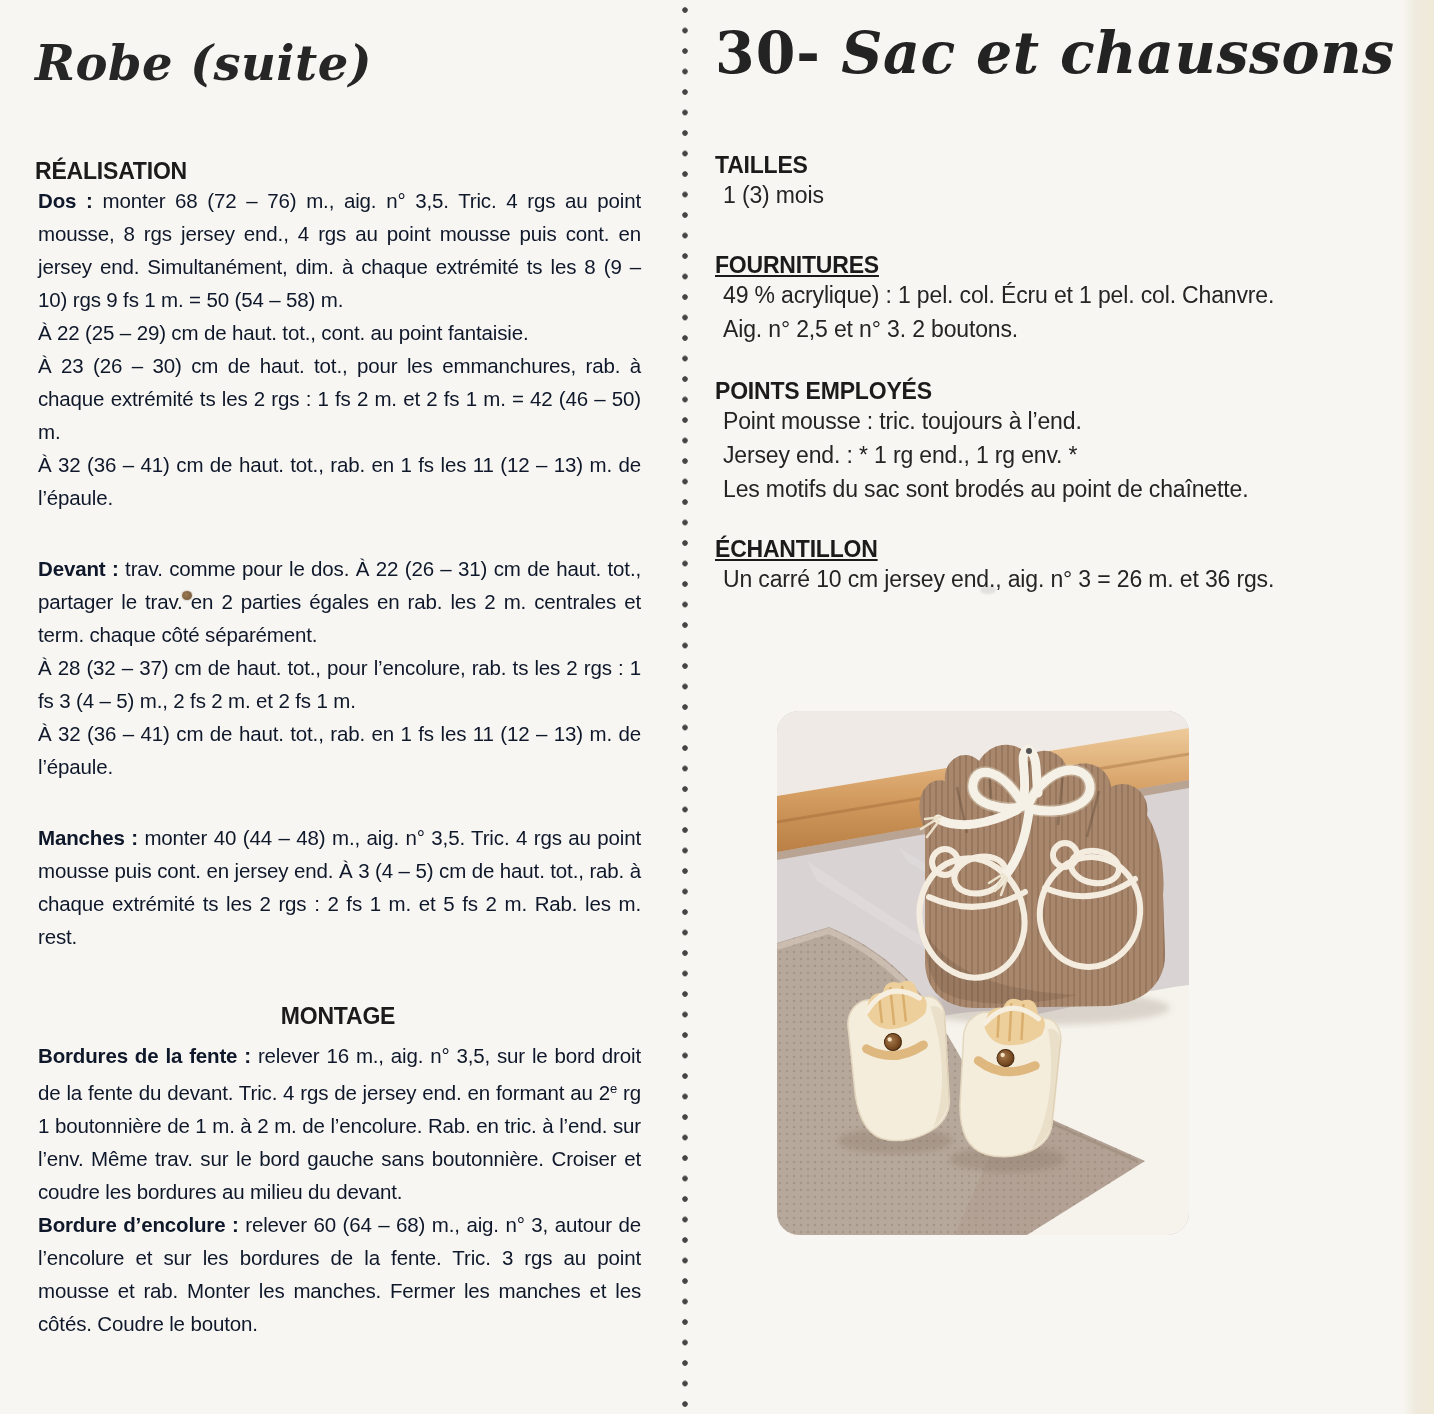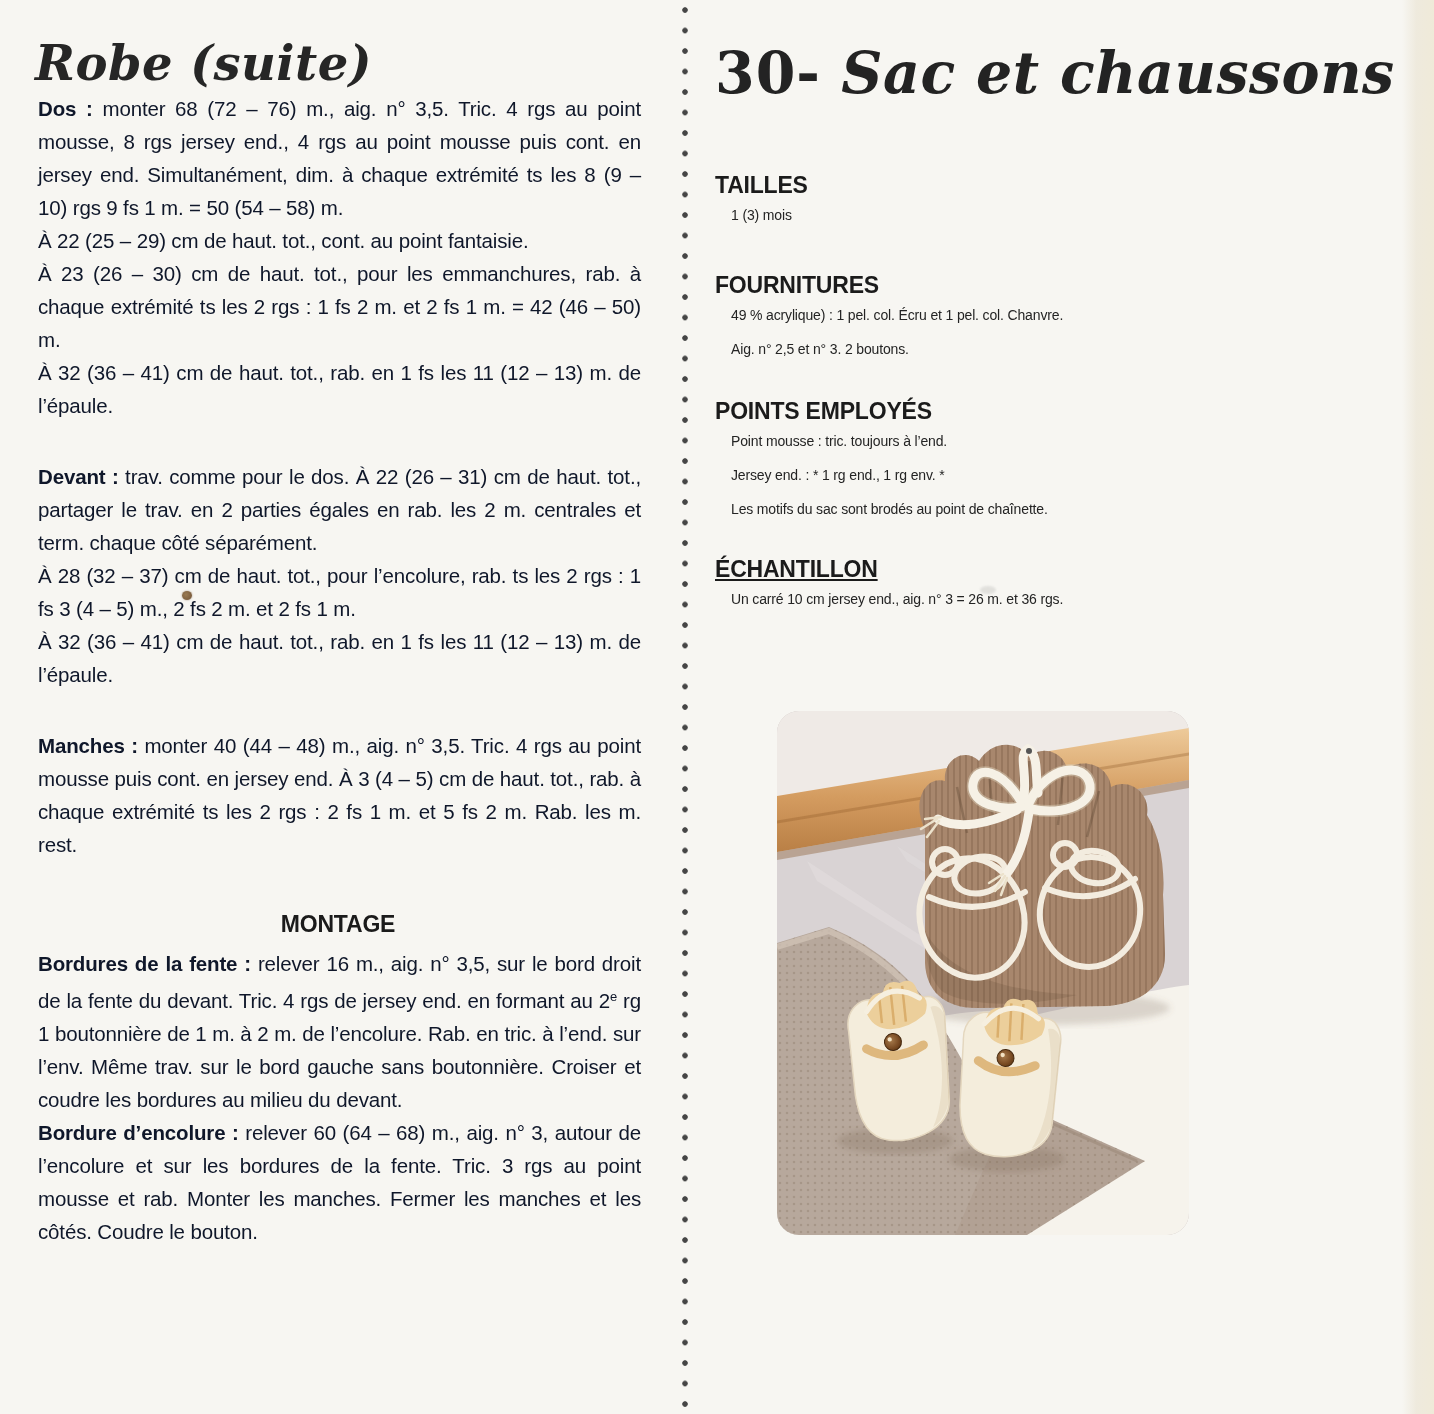--- a/index.html
+++ b/index.html
@@ -2,21 +2,21 @@
 <html><head>
 <meta charset="utf-8">
 <style>
   html,body{margin:0;padding:0;}
   body{width:1434px;height:1414px;background:#f6f5f1;overflow:hidden;
        font-family:"Liberation Sans",sans-serif;color:#222;}
   .page{position:relative;width:1434px;height:1414px;background:#f7f6f2;}
 
   
   .col-left{position:absolute;left:35px;top:34px;width:606px;}
-  .col-right{position:absolute;left:715px;top:30px;width:672px;}
+  .col-right{position:absolute;left:715px;top:10px;width:672px;}
 
   
   .divider{position:absolute;left:681px;top:6px;width:8px;height:1402px;
     background-image:radial-gradient(circle at 4px 4px,#454545 2.4px,rgba(0,0,0,0) 3.1px);
     background-size:8px 20.5px;background-repeat:repeat-y;}
 
   
   .doc-title{font-family:"DejaVu Serif",serif;font-style:italic;font-weight:700;
     font-size:48px;line-height:58px;color:#262626;letter-spacing:.5px;margin:0;}
   .doc-title-right{font-family:"DejaVu Serif",serif;font-weight:700;color:#232323;
@@ -31,24 +31,24 @@
   .mt-montage{margin-top:50px;margin-bottom:10px;text-align:center;}
 
   
   .col-left p.body{margin:0 0 0 3px;font-size:20.5px;line-height:33px;
     text-align:justify;color:#0f172a;letter-spacing:-.15px;}
   .col-left .after-head{margin-top:9px;}
   .gap{margin-top:38px !important;}
   .lead{font-weight:700;}
   sup.e{font-size:13px;vertical-align:7px;letter-spacing:0;}
 
-  .col-right p.rbody{margin:0 0 0 16px;font-size:14px;line-height:34px;
+  .col-right p.rbody{margin:0 0 0 8px;font-size:23px;line-height:34px;
     color:#242424;letter-spacing:-.15px;}
   .col-right .after-head{margin-top:7px;}
-  .sec-f{margin-top:40px;}
+  .sec-f{margin-top:40px;text-decoration:underline;}
   .sec-p{margin-top:32px;}
   .sec-e{margin-top:30px;text-decoration:underline;}
   .col-right .title-gap{margin-top:56px;}
 
   
   .photo{position:absolute;left:777px;top:711px;width:412px;height:524px;
     border-radius:22px;overflow:hidden;
     box-shadow:inset 0 0 0 1px rgba(150,130,110,.28), inset -5px 0 12px rgba(150,120,100,.18);}
   .photo svg{display:block;}
 
@@ -63,20 +63,21 @@
 </head>
 <body>
 
 <div class="page">
 
   <div class="divider"></div>
 
   <div class="col-left">
     <h1 class="doc-title">Robe (suite)</h1>
 
+    <h2 class="shead mt-first">RÉALISATION</h2>
 
     <p class="body after-head"><span class="lead">Dos :</span><span> monter 68 (72 – 76) m., aig. n° 3,5. Tric. 4 rgs au point mousse, 8 rgs jersey end., 4 rgs au point mousse puis cont. en jersey end. Simultanément, dim. à chaque extrémité ts les 8 (9 – 10) rgs 9 fs 1 m. = 50 (54 – 58) m.</span></p>
     <p class="body">À 22 (25 – 29) cm de haut. tot., cont. au point fantaisie.</p>
     <p class="body">À 23 (26 – 30) cm de haut. tot., pour les emmanchures, rab. à chaque extrémité ts les 2 rgs : 1 fs 2 m. et 2 fs 1 m. = 42 (46 – 50) m.</p>
     <p class="body">À 32 (36 – 41) cm de haut. tot., rab. en 1 fs les 11 (12 – 13) m. de l’épaule.</p>
 
     <p class="body gap"><span class="lead">Devant :</span><span> trav. comme pour le dos. À 22 (26 – 31) cm de haut. tot., partager le trav. en 2 parties égales en rab. les 2 m. centrales et term. chaque côté séparément.</span></p>
     <p class="body">À 28 (32 – 37) cm de haut. tot., pour l’encolure, rab. ts les 2 rgs : 1 fs 3 (4 – 5) m., 2 fs 2 m. et 2 fs 1 m.</p>
     <p class="body">À 32 (36 – 41) cm de haut. tot., rab. en 1 fs les 11 (12 – 13) m. de l’épaule.</p>
 

